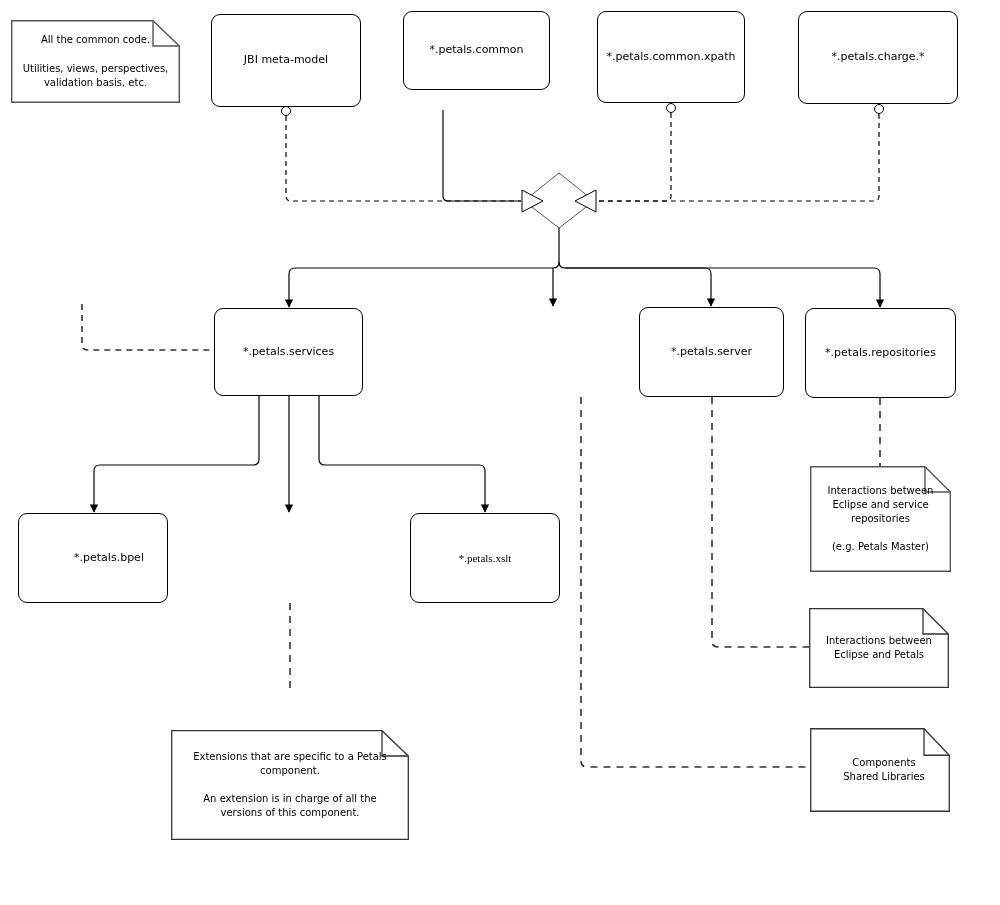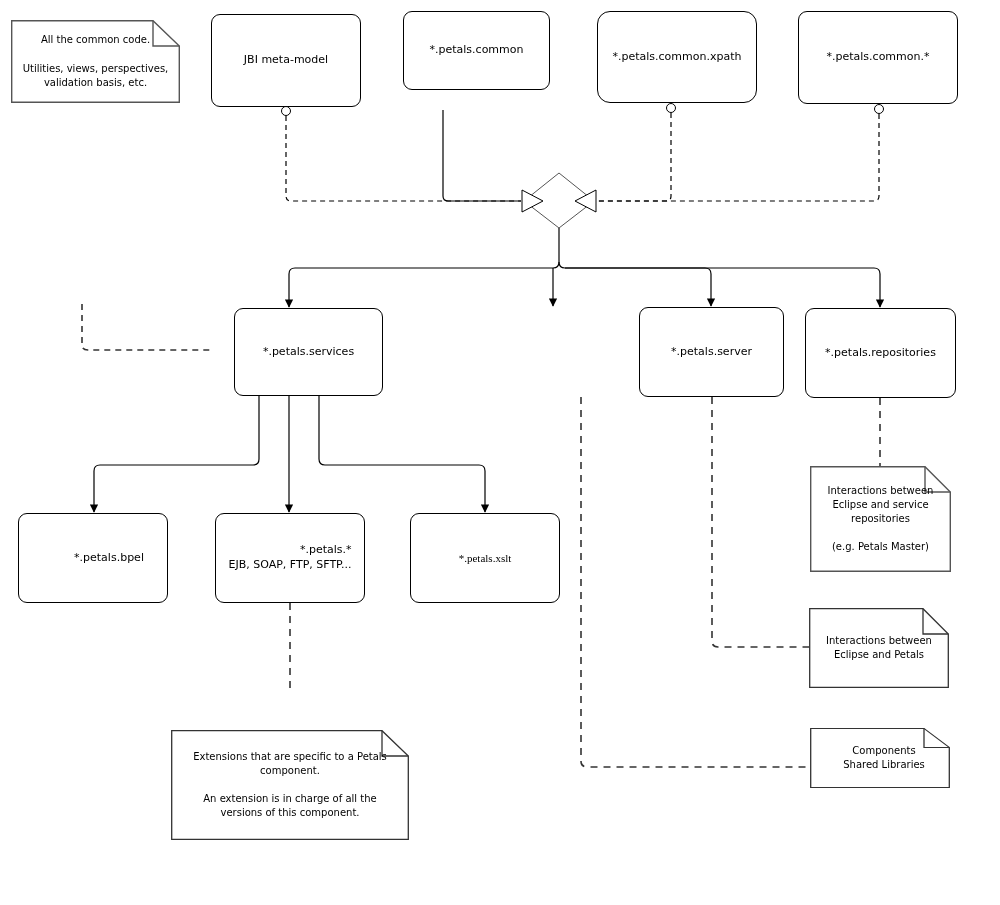--- a/index.html
+++ b/index.html
@@ -141,49 +141,45 @@
   </svg>
 
   <div class="node-box" style="left:211px; top:14px; width:150px; height:93px;">
     <span class="node-label">JBI meta-model</span>
   </div>
 
   <div class="node-box" style="left:403px; top:11px; width:147px; height:79px;">
     <span class="node-label">*.petals.common</span>
   </div>
 
-  <div class="node-box" style="left:597px; top:11px; width:160px; height:92px;border-radius:13px;">
+  <div class="node-box" style="left:597px; top:11px; width:148px; height:92px;">
     <span class="node-label">*.petals.common.xpath</span>
   </div>
 
   <div class="node-box" style="left:798px; top:11px; width:160px; height:93px;">
-    <span class="node-label">*.petals.common.*</span>
-  </div>
-
-  <div class="node-box" style="left:214px; top:308px; width:149px; height:88px;margin-left:20px;">
+    <span class="node-label">*.petals.charge.*</span>
+  </div>
+
+  <div class="node-box" style="left:214px; top:308px; width:149px; height:88px;">
     <span class="node-label">*.petals.services</span>
   </div>
 
 
   <div class="node-box" style="left:805px; top:308px; width:151px; height:90px;">
     <span class="node-label">*.petals.repositories</span>
   </div>
 
   <div class="node-box" style="left:639px; top:307px; width:145px; height:90px;">
     <span class="node-label">*.petals.server</span>
   </div>
 
   <div class="node-box" style="left:18px; top:513px; width:150px; height:90px;padding-left:32px;">
     <span class="node-label">*.petals.bpel</span>
   </div>
 
-  <div class="node-box" style="left:215px; top:513px; width:150px; height:90px;">
-    <span class="node-label">*.petals.*
-EJB, SOAP, FTP, SFTP...</span>
-  </div>
 
   <div class="node-box" style="left:410px; top:513px; width:150px; height:90px;font-family:Liberation Serif, serif;">
     <span class="node-label">*.petals.xslt</span>
   </div>
 
   <div class="note" style="left:11px; top:20px; width:169px; height:83px;">
     <svg class="note-shape" viewBox="0 0 169 83" preserveAspectRatio="none">
       <path d="M 0.7 0.7 L 142 0.7 L 168.3 26 L 168.3 82.3 L 0.7 82.3 Z" fill="#ffffff" stroke="#555555" stroke-width="1.4"></path>
       <path d="M 142 0.7 L 142 26 L 168.3 26" fill="none" stroke="#555555" stroke-width="1.4"></path>
     </svg>
@@ -220,21 +216,21 @@
 
   <div class="note" style="left:809px; top:608px; width:140px; height:80px;">
     <svg class="note-shape" viewBox="0 0 140 80" preserveAspectRatio="none">
       <path d="M 0.7 0.7 L 114 0.7 L 139.3 26 L 139.3 79.3 L 0.7 79.3 Z" fill="#ffffff" stroke="#333333" stroke-width="1.3"></path>
       <path d="M 114 0.7 L 114 26 L 139.3 26" fill="none" stroke="#333333" stroke-width="1.3"></path>
     </svg>
     <div class="note-text">Interactions between
 Eclipse and Petals</div>
   </div>
 
-  <div class="note" style="left:810px; top:728px; width:140px; height:60px;padding-left:8px;">
+  <div class="note" style="left:810px; top:728px; width:140px; height:84px;padding-left:8px;">
     <svg class="note-shape" viewBox="0 0 140 80" preserveAspectRatio="none">
       <path d="M 0.7 0.7 L 114 0.7 L 139.3 26 L 139.3 79.3 L 0.7 79.3 Z" fill="#ffffff" stroke="#333333" stroke-width="1.3"></path>
       <path d="M 114 0.7 L 114 26 L 139.3 26" fill="none" stroke="#333333" stroke-width="1.3"></path>
     </svg>
     <div class="note-text">Components
 Shared Libraries</div>
   </div>
 
 </div>
 

